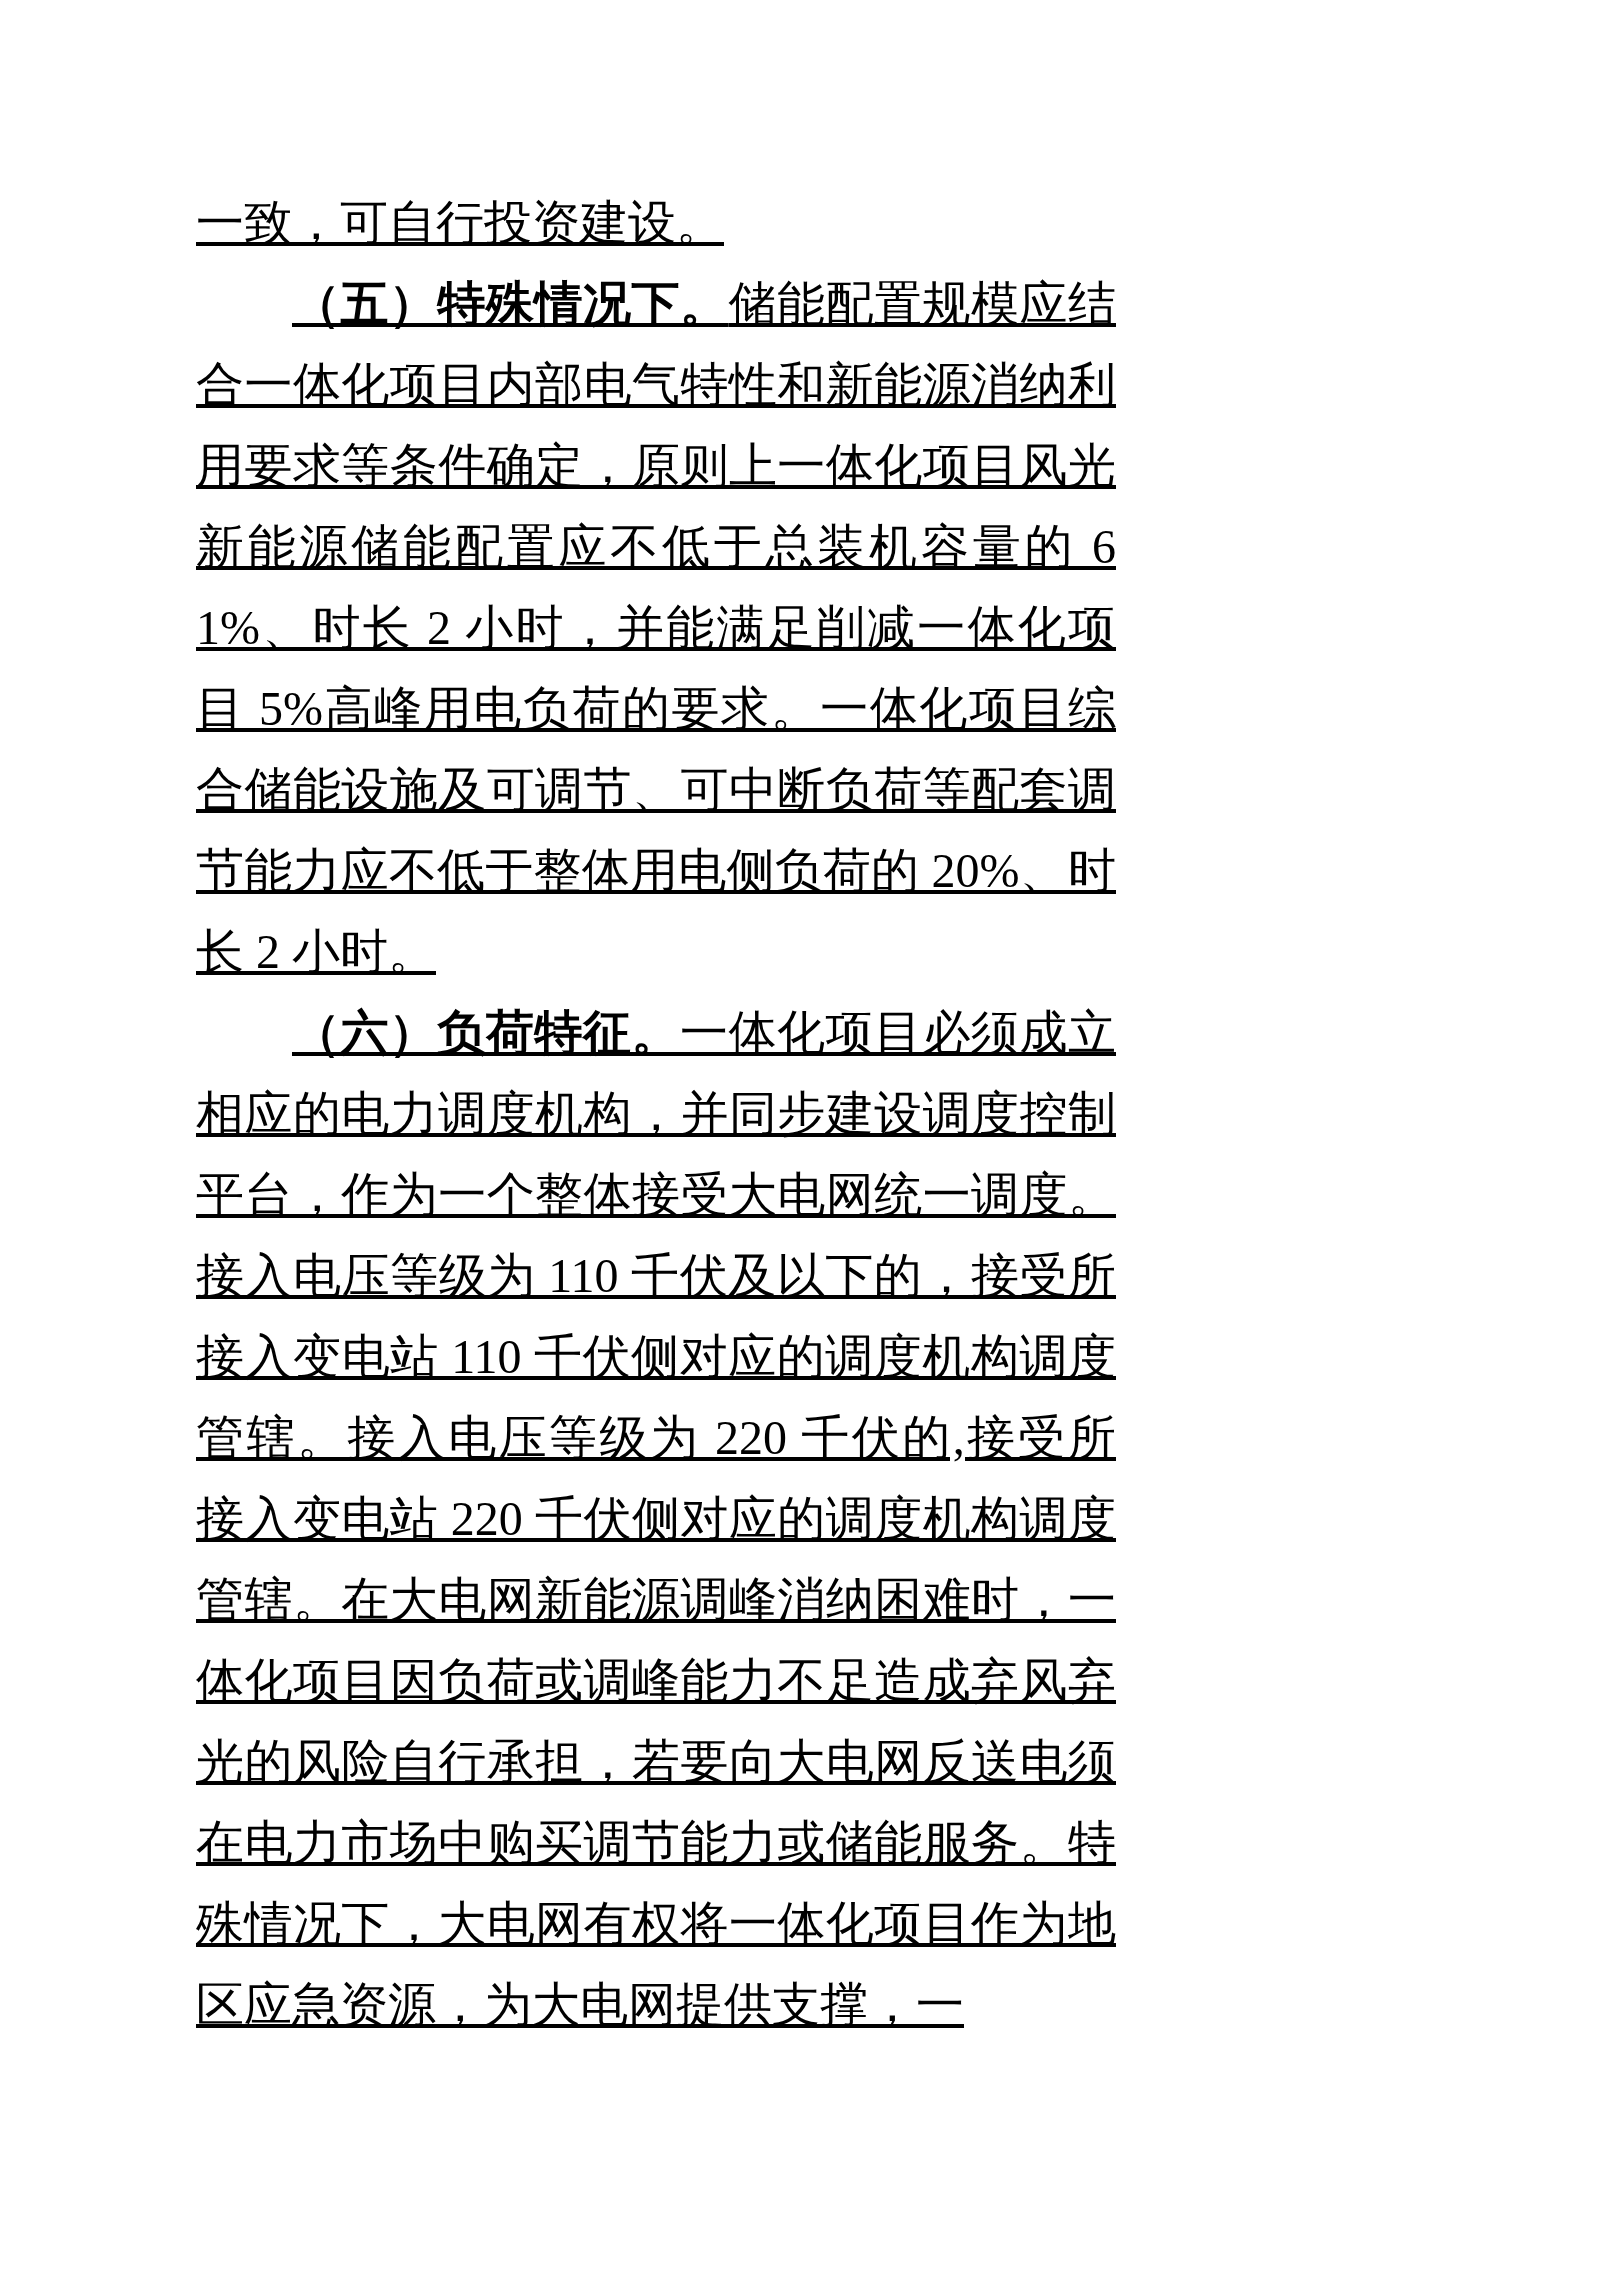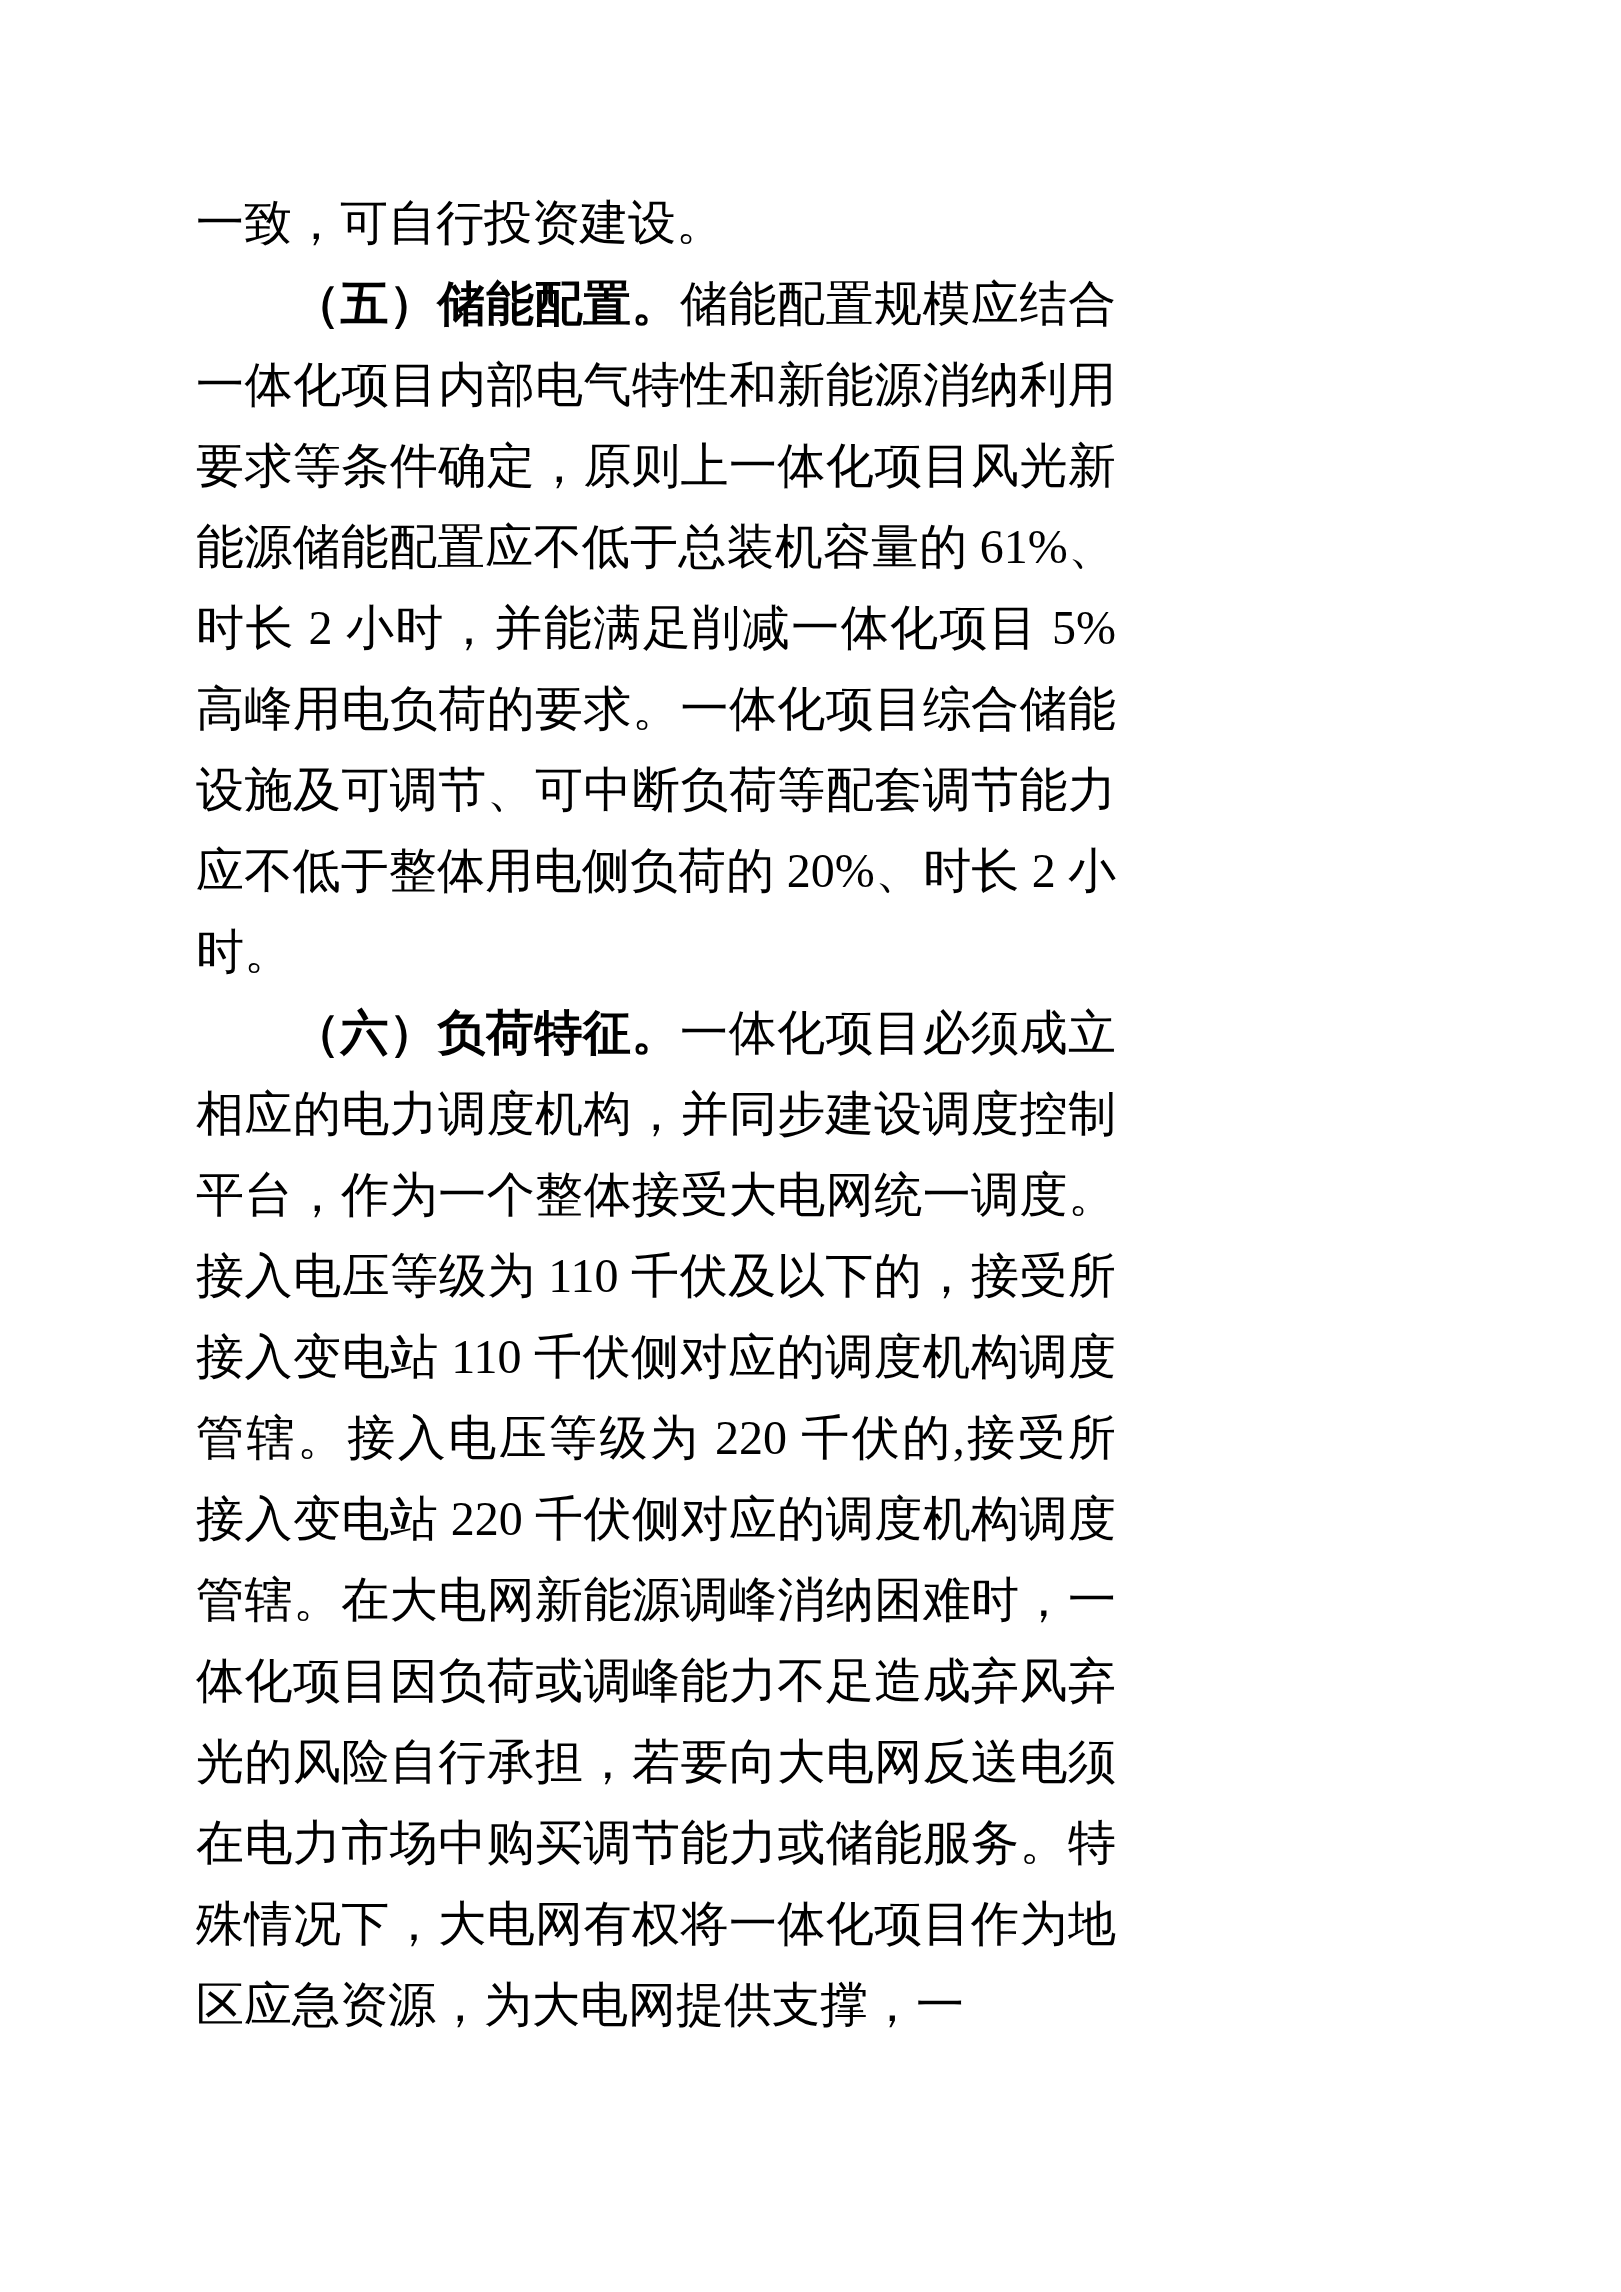--- a/index.html
+++ b/index.html
@@ -12,20 +12,21 @@
     width: 1306px;
     height: 2293px;
     box-sizing: border-box;
     background: #ffffff;
     padding: 182px 190px 0 196px;
     font-family: "Liberation Serif", "DejaVu Serif", serif;
     color: #000000;
     font-size: 48px;
     line-height: 81px;
     overflow: hidden;
+    text-decoration: underline;
   }
   .para {
     margin: 0;
     text-align: justify;
     text-align-last: left;
     text-justify: inter-character;
     word-break: break-all;
   }
   .para.indent {
     text-indent: 2em;
@@ -39,21 +40,21 @@
 <body>
 
 <div class="page">
 
   <p class="para">
     <span class="para-body">一致，可自行投资建设。</span>
   </p>
 
 
   <p class="para indent">
-    <span class="para-heading">（五）储能配置。</span><span class="para-body">储能配置规模应结合一体化项目内部电气特性和新能源消纳利用要求等条件确定，原则上一体化项目风光新能源储能配置应不低于总装机容量的 61%、时长 2 小时，并能满足削减一体化项目 5%高峰用电负荷的要求。一体化项目综合储能设施及可调节、可中断负荷等配套调节能力应不低于整体用电侧负荷的 20%、时长 2 小时。</span>
+    <span class="para-heading">（五）特殊情况下。</span><span class="para-body">储能配置规模应结合一体化项目内部电气特性和新能源消纳利用要求等条件确定，原则上一体化项目风光新能源储能配置应不低于总装机容量的 61%、时长 2 小时，并能满足削减一体化项目 5%高峰用电负荷的要求。一体化项目综合储能设施及可调节、可中断负荷等配套调节能力应不低于整体用电侧负荷的 20%、时长 2 小时。</span>
   </p>
 
   <p class="para indent">
     <span class="para-heading">（六）负荷特征。</span><span class="para-body">一体化项目必须成立相应的电力调度机构，并同步建设调度控制平台，作为一个整体接受大电网统一调度。接入电压等级为 110 千伏及以下的，接受所接入变电站 110 千伏侧对应的调度机构调度管辖。接入电压等级为 220 千伏的,接受所接入变电站 220 千伏侧对应的调度机构调度管辖。在大电网新能源调峰消纳困难时，一体化项目因负荷或调峰能力不足造成弃风弃光的风险自行承担，若要向大电网反送电须在电力市场中购买调节能力或储能服务。特殊情况下，大电网有权将一体化项目作为地区应急资源，为大电网提供支撑，一</span>
   </p>
 
 </div>
 
 
 </body></html>

